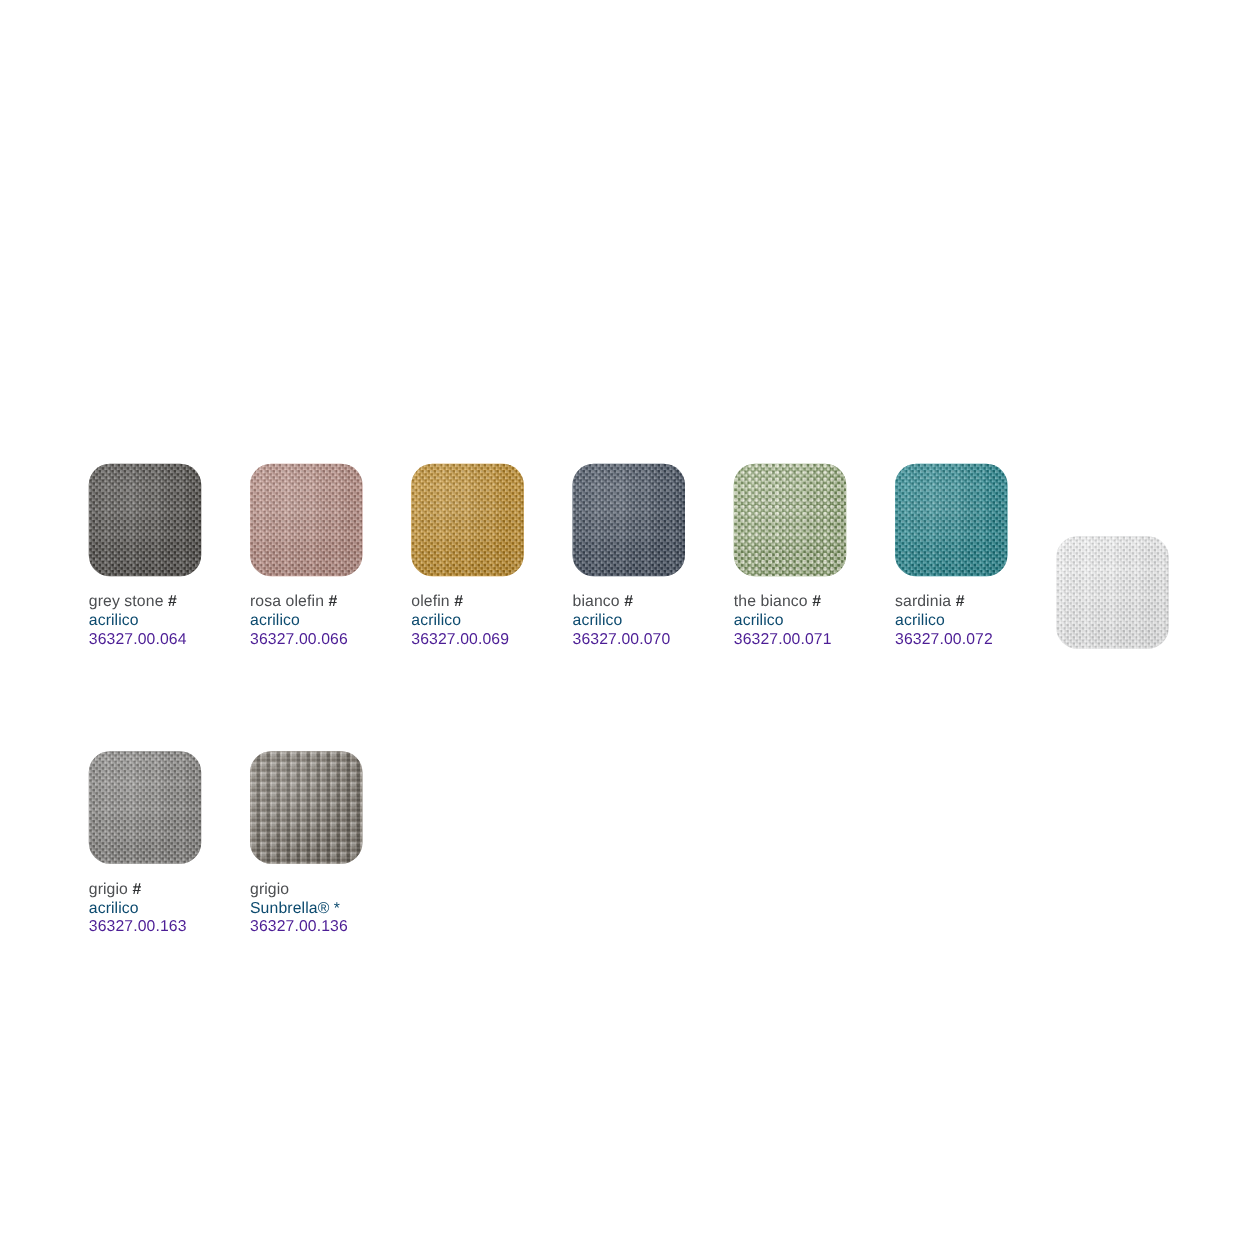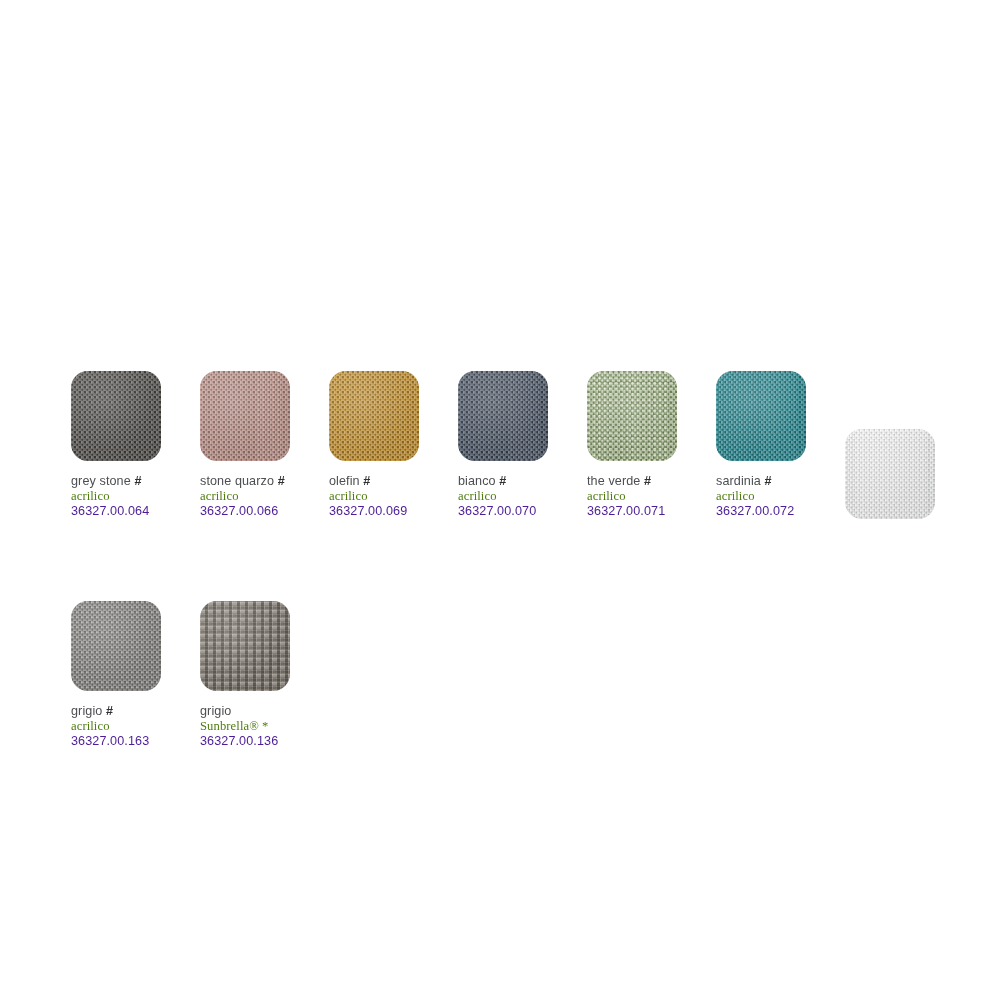--- a/index.html
+++ b/index.html
@@ -141,22 +141,21 @@
   .caption-name {
     color: #4c4e51;
   }
 
   .caption-name .mark {
     font-weight: bold;
     color: #2f3133;
   }
 
   .caption-material {
-    color: #4d7c0f;
-    font-family: Liberation Serif, serif;
+    color: #0c4a6e;
   }
 
   .caption-code {
     color: #4c1d95;
   }
 </style>
 </head>
 <body>
 
 <div id="palette-page">
@@ -177,21 +176,21 @@
         </div>
       </div>
 
       <div class="swatch-cell">
         <div class="swatch-chip" style="background-color: rgb(199, 148, 137);">
           <div class="weave"></div>
           <div class="weave-warp"></div>
           <div class="sheen"></div>
         </div>
         <div class="swatch-caption">
-          <span class="caption-line caption-name"><span>stone quarzo</span> <span class="mark">#</span></span>
+          <span class="caption-line caption-name"><span>rosa olefin</span> <span class="mark">#</span></span>
           <span class="caption-line caption-material">acrilico</span>
           <span class="caption-line caption-code">36327.00.066</span>
         </div>
       </div>
 
       <div class="swatch-cell">
         <div class="swatch-chip" style="background-color: rgb(210, 149, 33);">
           <div class="weave"></div>
           <div class="weave-warp"></div>
           <div class="sheen"></div>
@@ -216,21 +215,21 @@
         </div>
       </div>
 
       <div class="swatch-cell">
         <div class="swatch-chip speckle" style="background-color: rgb(138, 168, 107);">
           <div class="weave"></div>
           <div class="weave-warp"></div>
           <div class="sheen"></div>
         </div>
         <div class="swatch-caption">
-          <span class="caption-line caption-name"><span>the verde</span> <span class="mark">#</span></span>
+          <span class="caption-line caption-name"><span>the bianco</span> <span class="mark">#</span></span>
           <span class="caption-line caption-material">acrilico</span>
           <span class="caption-line caption-code">36327.00.071</span>
         </div>
       </div>
 
       <div class="swatch-cell">
         <div class="swatch-chip" style="background-color: rgb(26, 140, 150);">
           <div class="weave"></div>
           <div class="weave-warp"></div>
           <div class="sheen"></div>

